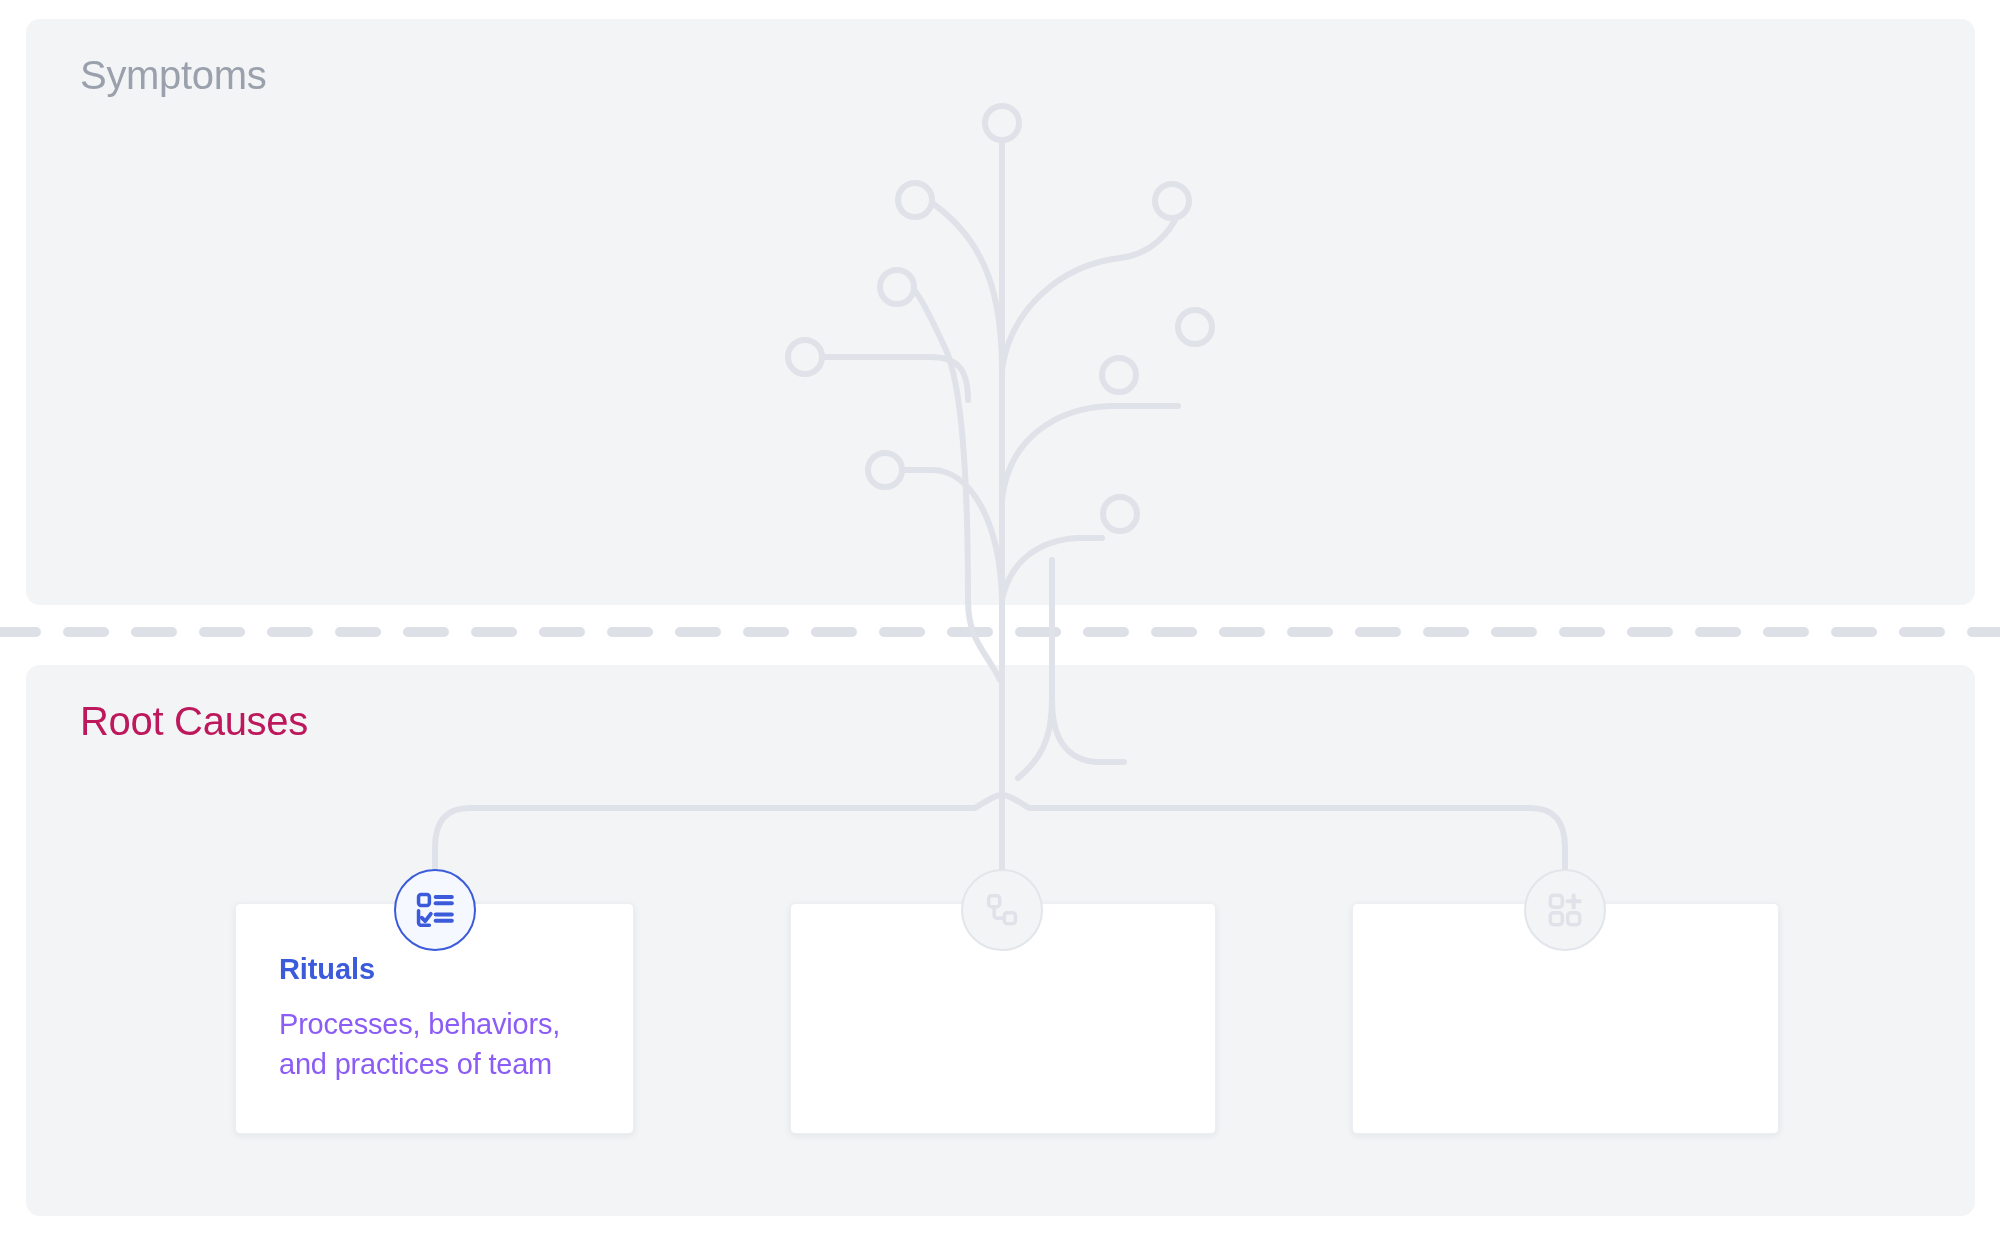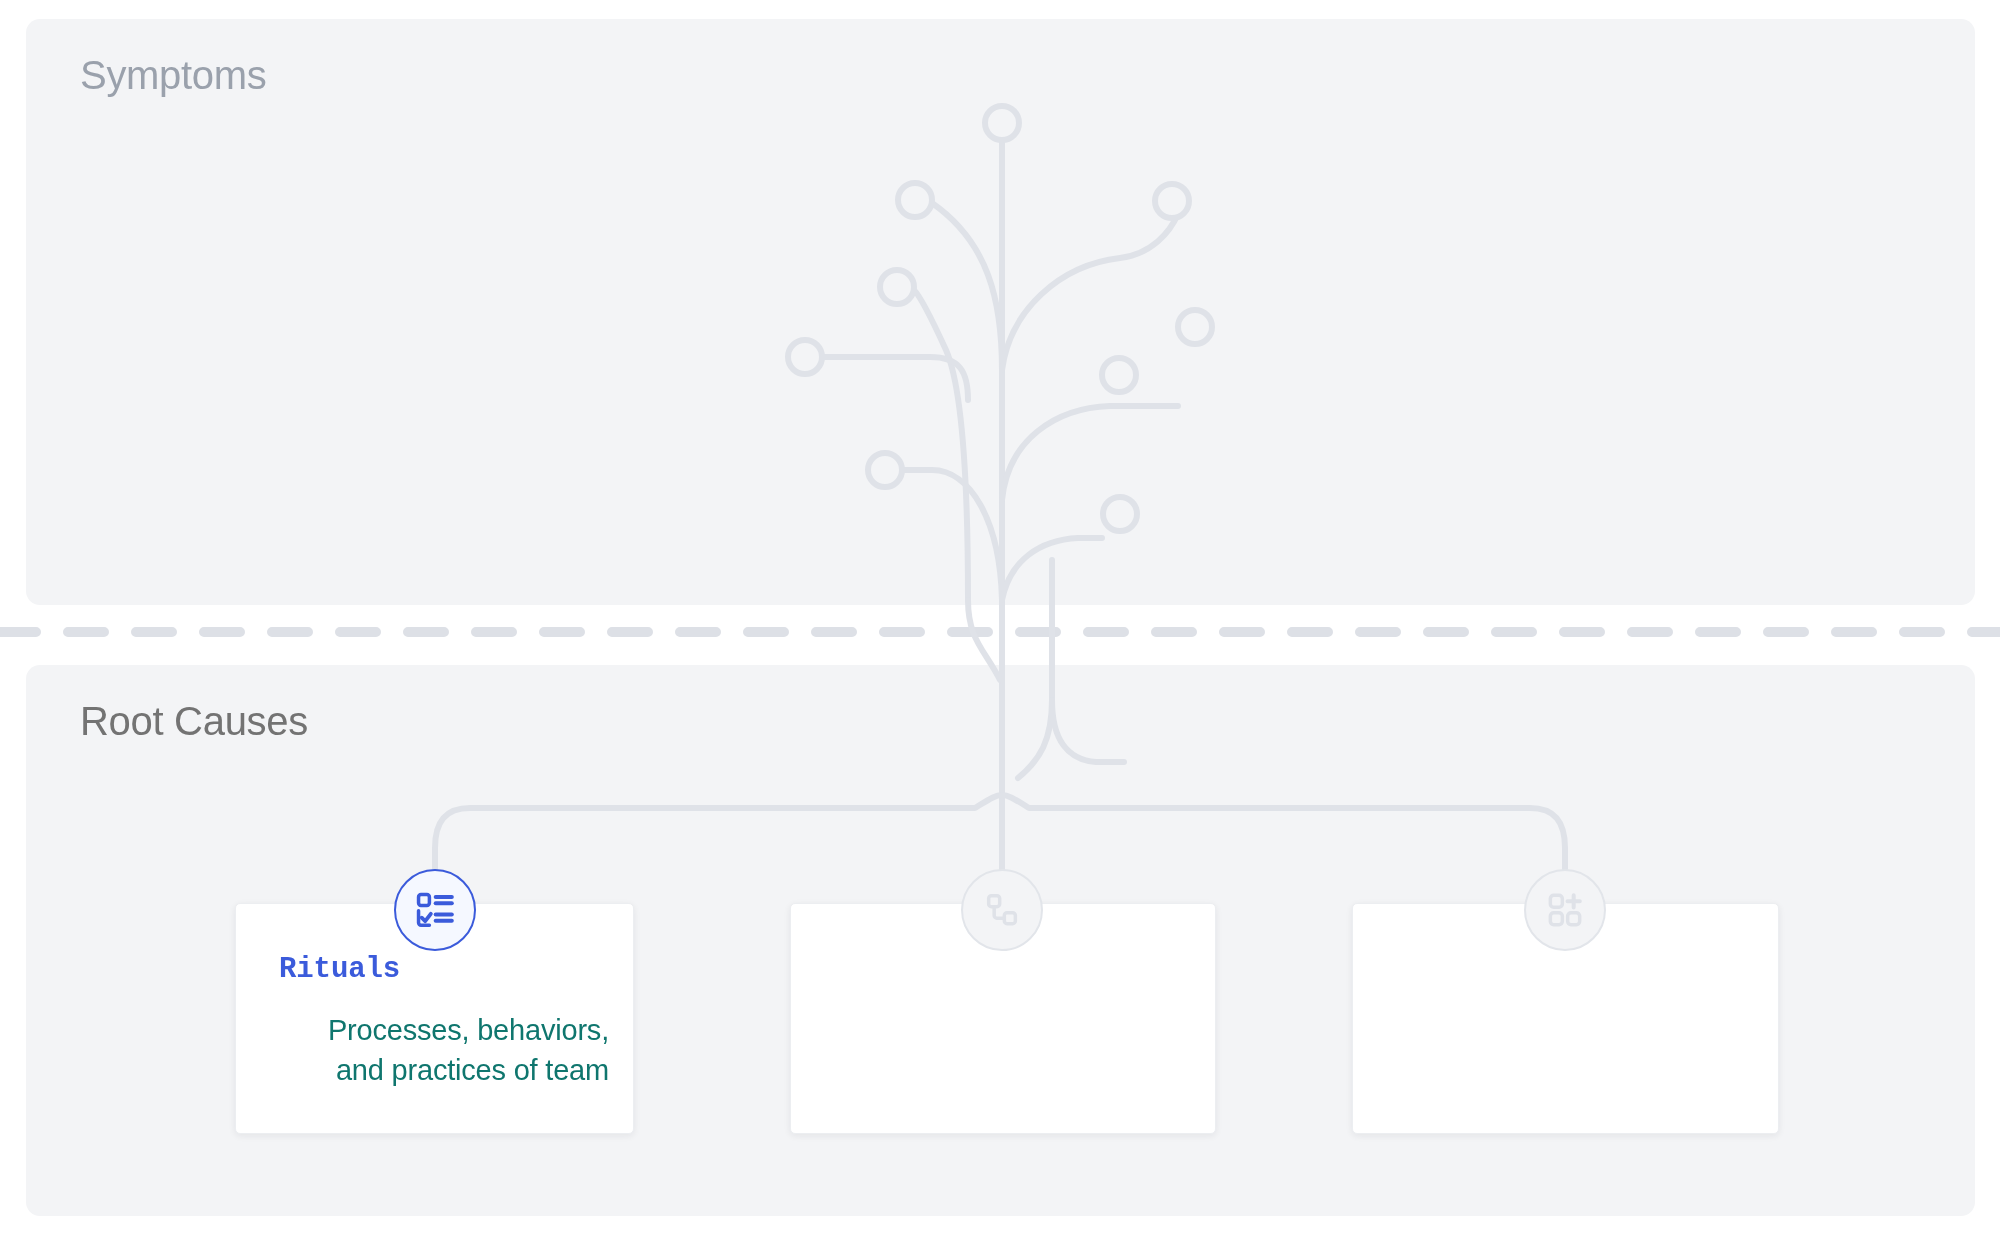--- a/index.html
+++ b/index.html
@@ -43,21 +43,21 @@
     position: absolute;
     left: 54px;
     top: 34px;
     font-size: 40px;
     font-weight: 400;
     letter-spacing: -0.3px;
     line-height: 1.1;
     white-space: nowrap;
   }
   #symptoms-title { color: #9aa1ac; }
-  #rootcauses-title { color: #737373; }
+  #rootcauses-title { color: #be185d; }
 
   
   #divider {
     position: absolute;
     left: 0;
     top: 627px;
     width: 2000px;
     height: 10px;
   }
 
@@ -88,33 +88,31 @@
 
   .rc-card-body {
     padding: 50px 0 0 43px;
   }
   .rc-card-title {
     font-size: 29px;
     font-weight: 700;
     color: #3b5bdb;
     line-height: 1.1;
     letter-spacing: -0.1px;
-    margin: 0 0 24px 0;
+    margin: 0 0 18px 0;
     white-space: nowrap;
-    font-family: Liberation Mono, monospace;
   }
   .rc-card-desc {
     font-size: 29px;
     font-weight: 400;
-    color: #0f766e;
+    color: #8b5cf6;
     line-height: 1.38;
     letter-spacing: -0.2px;
     margin: 0;
     max-width: 330px;
-    text-align: right;
   }
 
   
   .icon-badge {
     position: absolute;
     width: 82px;
     height: 82px;
     border-radius: 50%;
     box-sizing: border-box;
     display: flex;

